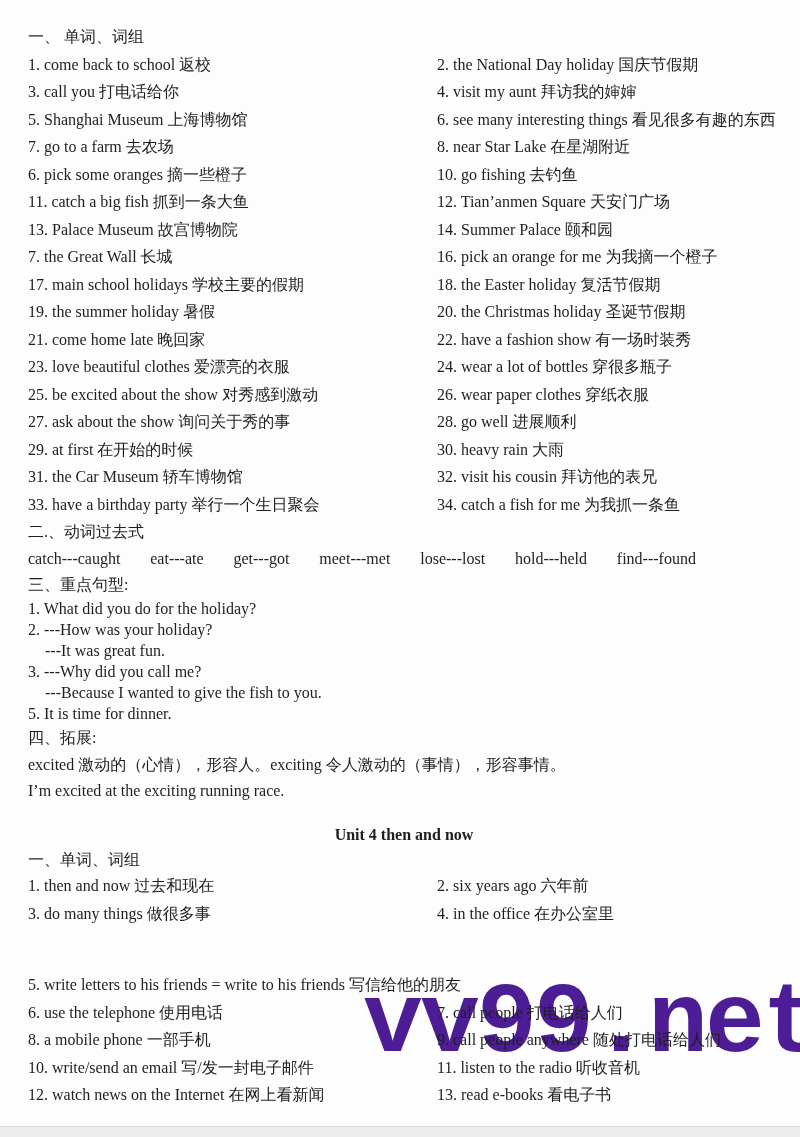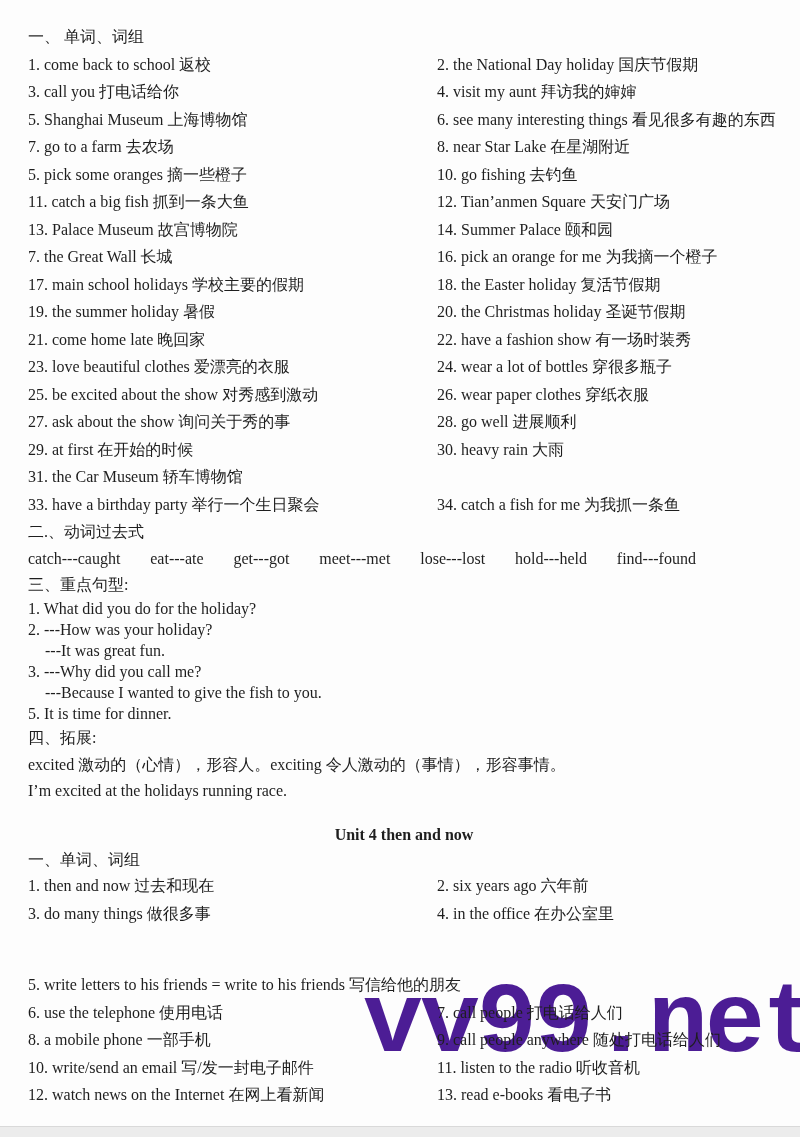--- a/index.html
+++ b/index.html
@@ -61,21 +61,21 @@
     </div>
     <div class="vrow">
       <span class="cl">5. Shanghai Museum 上海博物馆</span>
       <span class="cr">6. see many interesting things 看见很多有趣的东西</span>
     </div>
     <div class="vrow">
       <span class="cl">7. go to a farm 去农场</span>
       <span class="cr">8. near Star Lake 在星湖附近</span>
     </div>
     <div class="vrow">
-      <span class="cl">5. pick some oranges 摘一些橙子</span>
+      <span class="cl">6. pick some oranges 摘一些橙子</span>
       <span class="cr">10. go fishing 去钓鱼</span>
     </div>
     <div class="vrow">
       <span class="cl">11. catch a big fish 抓到一条大鱼</span>
       <span class="cr">12. Tian’anmen Square 天安门广场</span>
     </div>
     <div class="vrow">
       <span class="cl">13. Palace Museum 故宫博物院</span>
       <span class="cr">14. Summer Palace 颐和园</span>
     </div>
@@ -106,20 +106,21 @@
     <div class="vrow">
       <span class="cl">27. ask about the show 询问关于秀的事</span>
       <span class="cr">28. go well 进展顺利</span>
     </div>
     <div class="vrow">
       <span class="cl">29. at first 在开始的时候</span>
       <span class="cr">30. heavy rain 大雨</span>
     </div>
     <div class="vrow">
       <span class="cl">31. the Car Museum 轿车博物馆</span>
+      <span class="cr">32. visit his cousin 拜访他的表兄</span>
     </div>
     <div class="vrow">
       <span class="cl">33. have a birthday party 举行一个生日聚会</span>
       <span class="cr">34. catch a fish for me 为我抓一条鱼</span>
     </div>
 
     <div class="h">二.、动词过去式</div>
     <div class="verbs">
       <span>catch---caught</span>
       <span>eat---ate</span>
@@ -133,21 +134,21 @@
     <div class="h">三、重点句型:</div>
     <div class="sent">1. What did you do for the holiday?</div>
     <div class="sent">2. ---How was your holiday?</div>
     <div class="sent indent">---It was great fun.</div>
     <div class="sent">3. ---Why did you call me?</div>
     <div class="sent indent">---Because I wanted to give the fish to you.</div>
     <div class="sent">5. It is time for dinner.</div>
 
     <div class="h">四、拓展:</div>
     <div class="exp">excited 激动的（心情），形容人。exciting 令人激动的（事情），形容事情。</div>
-    <div class="exp">I’m excited at the holidays running race.</div>
+    <div class="exp">I’m excited at the exciting running race.</div>
 
     <div class="unit-title">Unit 4 then and now</div>
     <div class="h2">一、单词、词组</div>
 
     <div class="vrow">
       <span class="cl">1. then and now 过去和现在</span>
       <span class="cr">2. six years ago 六年前</span>
     </div>
     <div class="vrow">
       <span class="cl">3. do many things 做很多事</span>

